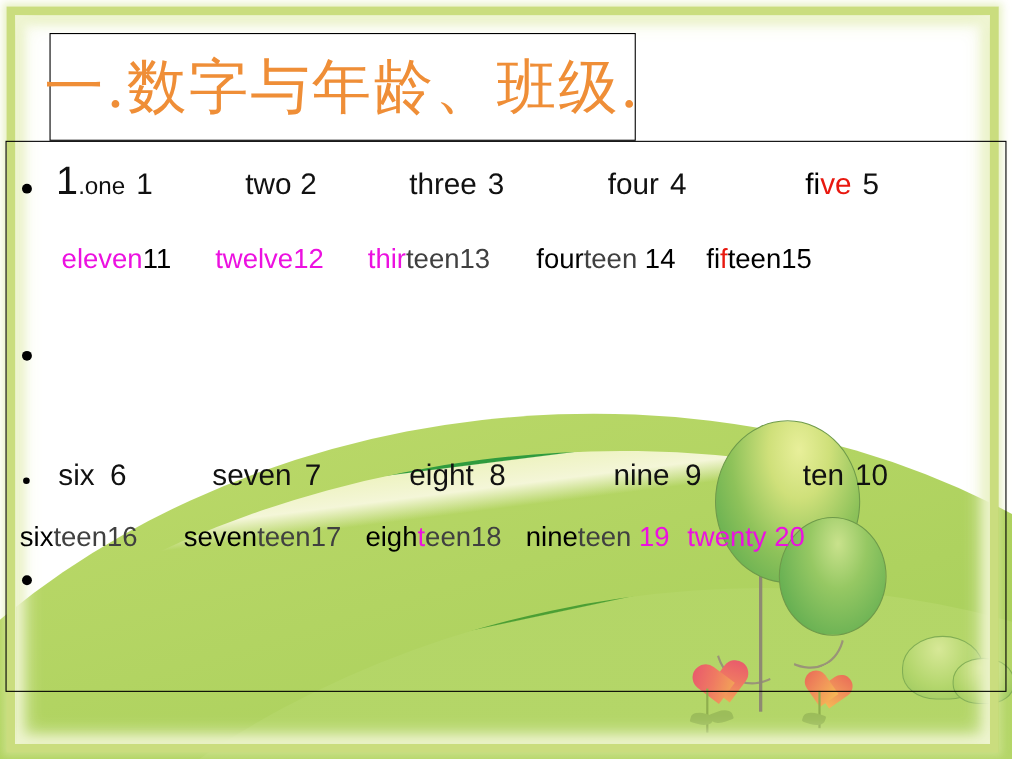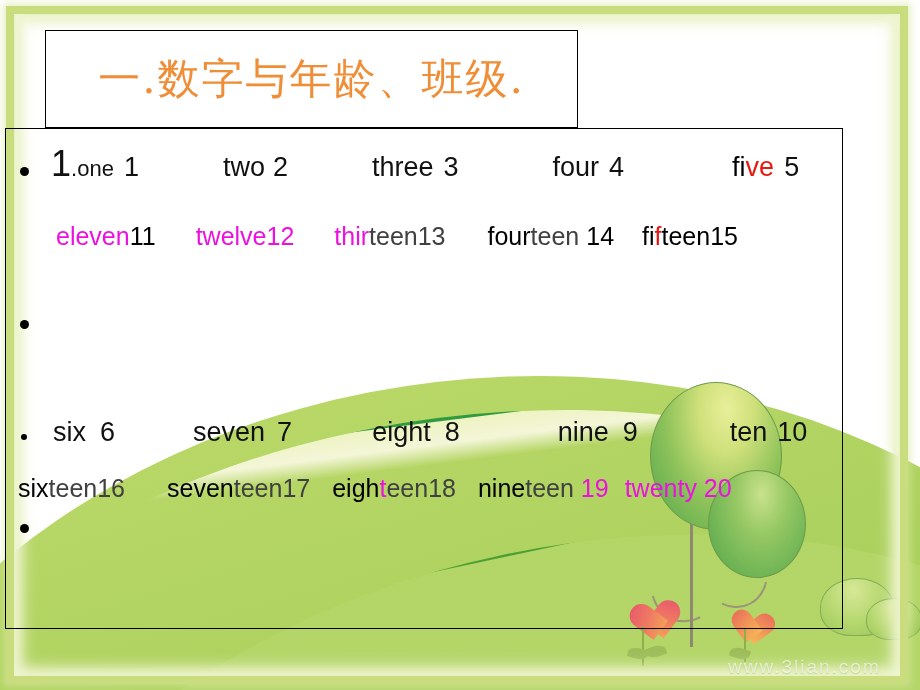--- a/index.html
+++ b/index.html
@@ -122,29 +122,29 @@
 
   
   .title-box{
     position:absolute;left:45px;top:30px;width:533px;height:98px;
     border:1.5px solid #000;background:#ffffff;
     box-sizing:border-box;
     display:flex;align-items:center;justify-content:center;
   }
   .title-text{
     font-family:"DejaVu Serif","Liberation Serif",serif;
-    font-size:42px;font-weight:400;
+    font-size:54px;font-weight:400;
     color:#ef8e37;
     letter-spacing:2px;
     white-space:nowrap;
   }
 
   
   .content-box{
-    position:absolute;left:5px;top:128px;width:838px;height:501px;
+    position:absolute;left:5px;top:128px;width:910px;height:501px;
     border:1.5px solid #000;
     box-sizing:border-box;
     background:transparent;
   }
   .content-inner{position:absolute;inset:0;overflow:hidden;}
 
   
   .row{position:absolute;left:0;width:100%;white-space:nowrap;}
   .bullet{
     display:inline-block;vertical-align:middle;
@@ -197,21 +197,20 @@
     </div>
     <div class="flower flower-2">
       <div class="heart orange"></div>
       <div class="stem"></div>
       <div class="petal-leaf"></div>
     </div>
 
     <div class="green-frame"></div>
     <div class="frame-inner-glow"></div>
 
-    <div class="watermark">www.3lian.com</div>
   </div>
 
   <div class="title-box">
     <span class="title-text">一.数字与年龄、班级.</span>
   </div>
 
   <div class="content-box">
     <div class="content-inner">
 
       <div class="row" style="top:14px;">

